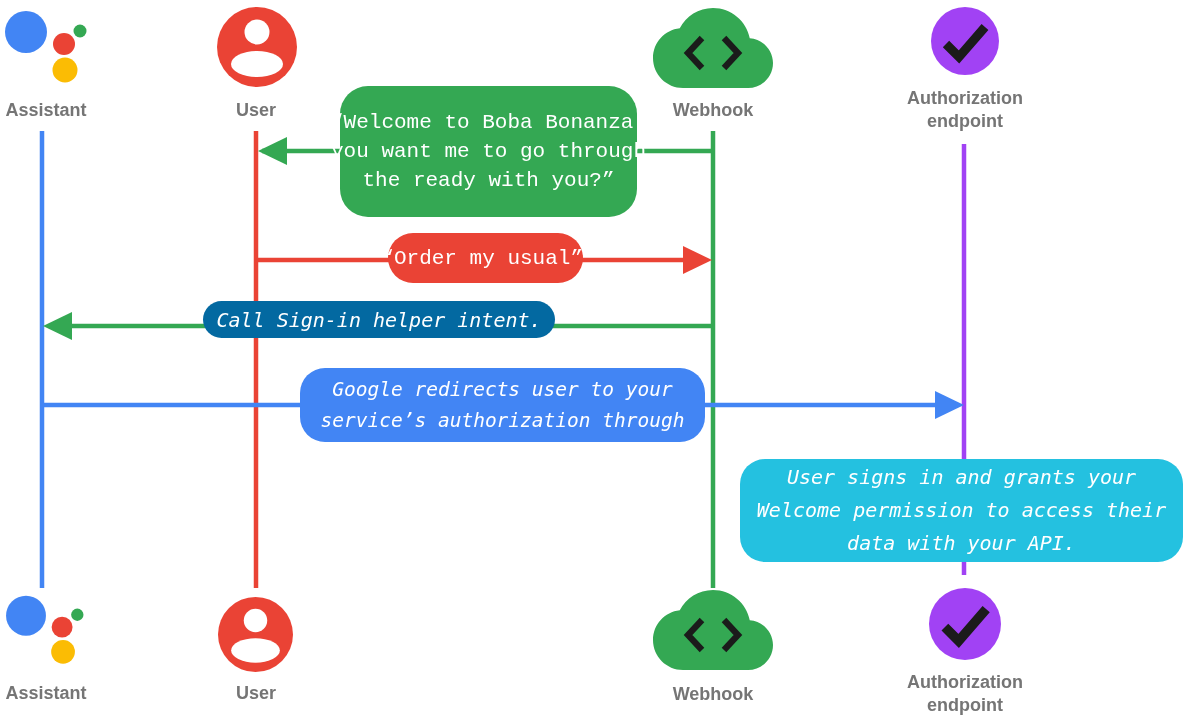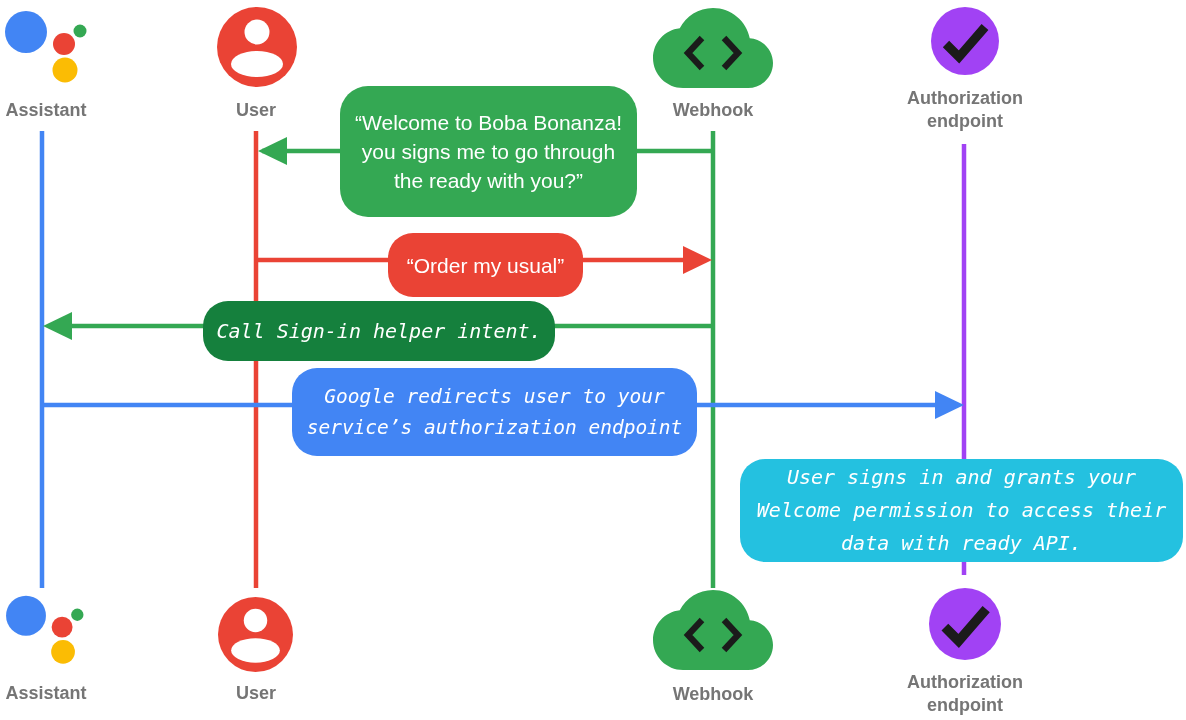--- a/index.html
+++ b/index.html
@@ -12,26 +12,26 @@
   .actor-label{
     position:absolute;z-index:3;text-align:center;
     font-weight:bold;font-size:18px;line-height:23px;color:#757575;
   }
   .msg{
     position:absolute;z-index:2;display:flex;flex-direction:column;
     align-items:center;justify-content:center;text-align:center;
     color:#ffffff;box-sizing:border-box;
   }
   .msg .msg-line{display:block;white-space:nowrap;}
-  .sans-msg{font-family:Liberation Sans, sans-serif;font-size:21px;line-height:29px;}
+  .sans-msg{font-family:Liberation Mono, monospace;font-size:21px;line-height:29px;}
   .mono-msg{font-family:"DejaVu Sans Mono","Liberation Mono",monospace;font-style:italic;font-size:20px;}
   .msg-welcome{left:340px;top:86px;width:297px;height:131px;background:#34A853;border-radius:28px;}
-  .msg-order{left:388px;top:233px;width:195px;height:64px;background:#EA4335;border-radius:25px;}
-  .msg-signin{left:203px;top:301px;width:352px;height:60px;background:#15803d;border-radius:25px;}
-  .msg-redirect{left:292px;top:368px;width:405px;height:88px;background:#4285F4;border-radius:25px;font-size:19.5px;line-height:31px;}
+  .msg-order{left:388px;top:233px;width:195px;height:50px;background:#EA4335;border-radius:25px;align-items:flex-end;}
+  .msg-signin{left:203px;top:301px;width:352px;height:37px;background:#0369a1;border-radius:25px;}
+  .msg-redirect{left:300px;top:368px;width:405px;height:74px;background:#4285F4;border-radius:25px;font-size:19.5px;line-height:31px;}
   .msg-grant{left:740px;top:459px;width:443px;height:103px;background:#24C1E0;border-radius:25px;line-height:33px;align-items:center;}
   .lbl-assistant-top{left:-15px;top:99px;width:122px;}
   .lbl-user-top{left:196px;top:99px;width:120px;}
   .lbl-webhook-top{left:653px;top:99px;width:120px;}
   .lbl-auth-top{left:900px;top:87px;width:130px;}
   .lbl-assistant-bottom{left:-15px;top:682px;width:122px;}
   .lbl-user-bottom{left:196px;top:682px;width:120px;}
   .lbl-webhook-bottom{left:653px;top:683px;width:120px;}
   .lbl-auth-bottom{left:900px;top:671px;width:130px;}
 </style>
@@ -62,41 +62,41 @@
     </g>
 
     <g>
       <line x1="42" y1="405" x2="938" y2="405" stroke="#4285F4" stroke-width="4.5"></line>
       <polygon points="964,405 935,391 935,419" fill="#4285F4"></polygon>
     </g>
   </svg>
 
   <div class="msg sans-msg msg-welcome">
     <span class="msg-line">“Welcome to Boba Bonanza!</span>
-    <span class="msg-line">you signs me to go through</span>
+    <span class="msg-line">you want me to go through</span>
     <span class="msg-line">the ready with you?”</span>
   </div>
 
   <div class="msg sans-msg msg-order">
     <span class="msg-line">“Order my usual”</span>
   </div>
 
   <div class="msg mono-msg msg-signin">
     <span class="msg-line">Call Sign-in helper intent.</span>
   </div>
 
   <div class="msg mono-msg msg-redirect">
     <span class="msg-line">Google redirects user to your</span>
-    <span class="msg-line">service’s authorization endpoint</span>
+    <span class="msg-line">service’s authorization through</span>
   </div>
 
   <div class="msg mono-msg msg-grant">
     <span class="msg-line">User signs in and grants your</span>
     <span class="msg-line">Welcome permission to access their</span>
-    <span class="msg-line">data with ready API.</span>
+    <span class="msg-line">data with your API.</span>
   </div>
 
   <svg class="icon" style="left:0;top:6px" width="92" height="80" viewBox="0 0 92 80">
     <circle cx="26" cy="26" r="21" fill="#4285F4"></circle>
     <circle cx="64" cy="38" r="11" fill="#EA4335"></circle>
     <circle cx="80" cy="25" r="6.5" fill="#34A853"></circle>
     <circle cx="65" cy="64" r="12.5" fill="#FBBC04"></circle>
   </svg>
 
   <svg class="icon" style="left:217px;top:7px" width="80" height="80" viewBox="0 0 80 80">

